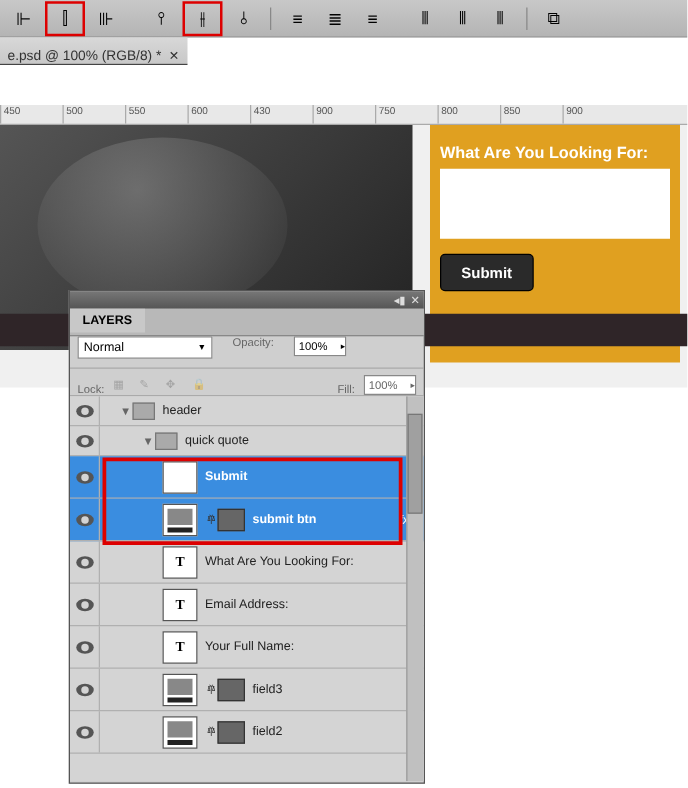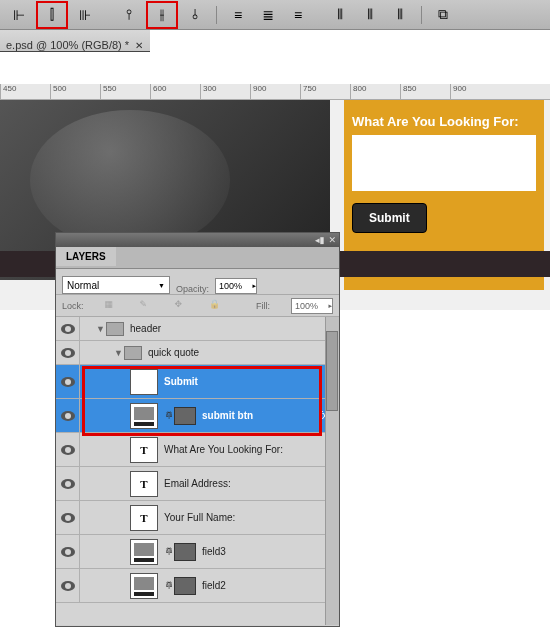--- a/index.html
+++ b/index.html
@@ -26,25 +26,25 @@
 .form-input { width: 100%; height: 56px; background: #fff; border: none; margin-bottom: 12px; }
 .submit-btn { background: #2a2a2a; border-radius: 4px; padding: 7px 16px; color: #fff; font-weight: bold; font-size: 12px; border: 1px solid #000; }
 
 .dark-strip { position: absolute; left: 0; top: 251px; width: 100%; height: 26px; background: #2f2528; }
 
 .layers-panel { position: absolute; left: 55px; top: 232px; width: 285px; height: 395px; background: #cfcfcf; border: 1px solid #555; font-size: 11px; }
 .panel-header { height: 14px; background: linear-gradient(#777,#555); display: flex; justify-content: flex-end; align-items: center; padding-right: 3px; gap: 4px; }
 .panel-header span { color: #ddd; font-size: 9px; }
 .panel-tabs { height: 22px; background: #b8b8b8; display: flex; align-items: flex-start; border-bottom: 1px solid #888; }
 .panel-tab { padding: 4px 10px; background: #c8c8c8; font-size: 10px; font-weight: bold; }
-.panel-opts { height: 26px; display: flex; align-items: flex-end; padding: 0 6px; gap: 6px; border-bottom: 1px solid #aaa; }
+.panel-opts { height: 26px; display: flex; align-items: flex-start; padding: 0 6px; gap: 16px; border-bottom: 1px solid #aaa; }
 .blend-sel { width: 108px; height: 18px; background: #fff; border: 1px solid #888; font-size: 10px; padding-left: 4px; display: flex; align-items: center; justify-content: space-between; padding-right: 4px; }
 .opt-label { font-size: 9px; color: #666; }
 .opt-val { width: 42px; height: 16px; background: #fff; border: 1px solid #888; font-size: 9px; display: flex; align-items: center; padding-left: 3px; }
-.panel-lock { height: 22px; display: flex; align-items: center; padding: 0 6px; gap: 21px; border-bottom: 1px solid #aaa; font-size: 9px; color: #666; }
+.panel-lock { height: 22px; display: flex; align-items: flex-end; padding: 0 6px; gap: 7px; border-bottom: 1px solid #aaa; font-size: 9px; color: #666; }
 .lock-icon { width: 14px; height: 14px; opacity: 0.4; display:inline-block; }
 
 .layer-list { height: 308px; overflow: hidden; position: relative; background: #d4d4d4; }
 .layer-row { display: flex; align-items: center; height: 34px; border-bottom: 1px solid #b0b0b0; padding-right: 4px; }
 .layer-row.small { height: 24px; }
 .eye-col { width: 24px; display: flex; align-items: center; justify-content: center; border-right: 1px solid #b0b0b0; height: 100%; }
 .eye-icon { width: 14px; height: 10px; background: #555; border-radius: 50%; position: relative; }
 .eye-icon::after { content: ''; position: absolute; left: 4px; top: 2px; width: 6px; height: 6px; background: #d4d4d4; border-radius: 50%; }
 .indent1 { width: 16px; }
 .indent2 { width: 34px; }
@@ -96,21 +96,21 @@
 <div class="doc-tab">
   <span>e.psd @ 100% (RGB/8) *</span>
   <span class="x">✕</span>
 </div>
 
 <div class="ruler">
   <div class="ruler-mark">450</div>
   <div class="ruler-mark">500</div>
   <div class="ruler-mark">550</div>
   <div class="ruler-mark">600</div>
-  <div class="ruler-mark">300</div>
+  <div class="ruler-mark">430</div>
   <div class="ruler-mark">900</div>
   <div class="ruler-mark">750</div>
   <div class="ruler-mark">800</div>
   <div class="ruler-mark">850</div>
   <div class="ruler-mark">900</div>
 </div>
 
 <div class="canvas">
   <div class="hero">
     <div class="hero-inner"></div>

